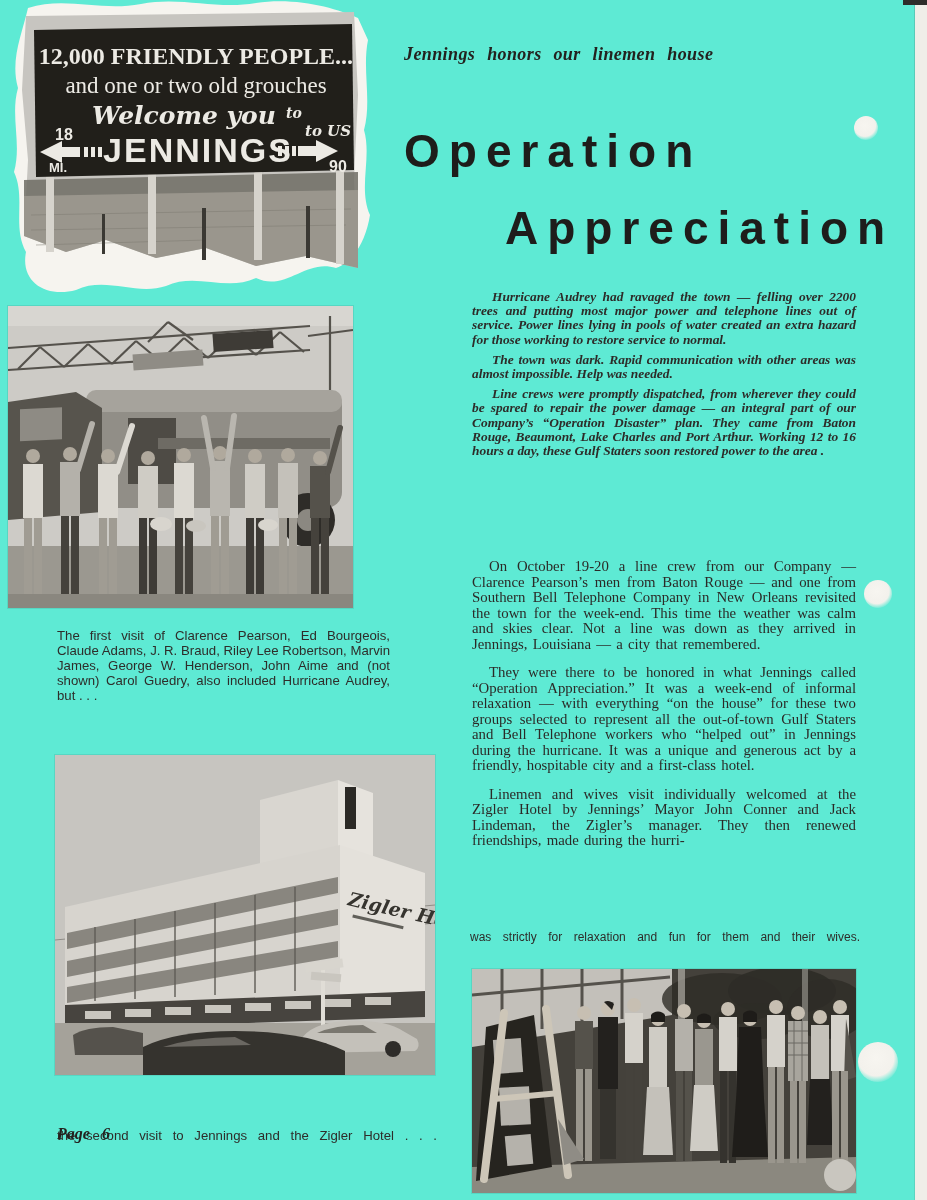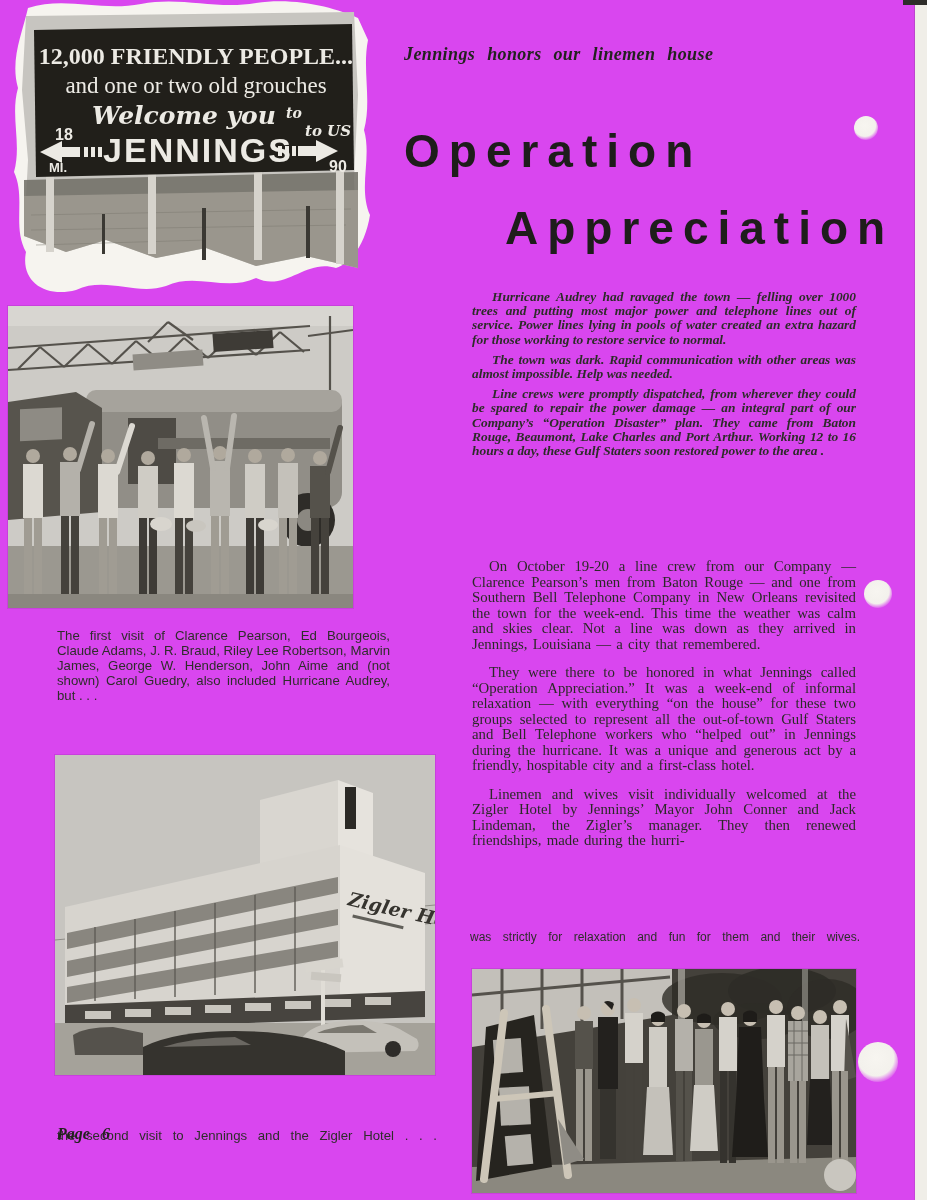--- a/index.html
+++ b/index.html
@@ -1,19 +1,19 @@
 <!DOCTYPE html>
 <html><head>
 <meta charset="utf-8">
 <style>
   html,body{margin:0;padding:0;}
   body{background:#b9b6b0;font-family:"Liberation Serif",serif;}
   .page{
     position:relative;width:927px;height:1200px;margin:0 auto;
-    background:#d946ef;overflow:hidden;color:#2b2a27;
+    background:#5eead4;overflow:hidden;color:#2b2a27;
   }
   
   .kicker{
     position:absolute;left:404px;top:44px;width:420px;
     font-family:"Liberation Serif",serif;font-style:italic;font-weight:bold;
     font-size:18px;letter-spacing:.4px;word-spacing:7px;color:#23221f;
   }
   .title-line{
     position:absolute;font-family:"Liberation Sans",sans-serif;
     font-weight:bold;font-size:46px;line-height:1;letter-spacing:9px;
@@ -128,21 +128,21 @@
         <polygon points="292,146 310,146 310,140 332,151 310,162 310,156 292,156"></polygon>
       </g>
     </g>
   </svg>
 
   <div class="kicker">Jennings honors our linemen house</div>
   <div class="title-line l1">Operation</div>
   <div class="title-line l2">Appreciation</div>
 
   <div class="col-italic">
-    <p>Hurricane Audrey had ravaged the town — felling over 1000 trees and putting most major power and telephone lines out of service. Power lines lying in pools of water created an extra hazard for those working to restore service to normal.</p>
+    <p>Hurricane Audrey had ravaged the town — felling over 2200 trees and putting most major power and telephone lines out of service. Power lines lying in pools of water created an extra hazard for those working to restore service to normal.</p>
     <p>The town was dark. Rapid communication with other areas was almost impossible. Help was needed.</p>
     <p>Line crews were promptly dispatched, from wherever they could be spared to repair the power damage — an integral part of our Company’s “Operation Disaster” plan. They came from Baton Rouge, Beaumont, Lake Charles and Port Arthur. Working 12 to 16 hours a day, these Gulf Staters soon restored power to the area .</p>
   </div>
   <div class="col-roman">
     <p>On October 19-20 a line crew from our Company — Clarence Pearson’s men from Baton Rouge — and one from Southern Bell Telephone Company in New Orleans revisited the town for the week-end. This time the weather was calm and skies clear. Not a line was down as they arrived in Jennings, Louisiana — a city that remembered.</p>
     <p>They were there to be honored in what Jennings called “Operation Appreciation.” It was a week-end of informal relaxation — with everything “on the house” for these two groups selected to represent all the out-of-town Gulf Staters and Bell Telephone workers who “helped out” in Jennings during the hurricane. It was a unique and generous act by a friendly, hospitable city and a first-class hotel.</p>
     <p>Linemen and wives visit individually welcomed at the Zigler Hotel by Jennings’ Mayor John Conner and Jack Lindeman, the Zigler’s manager. They then renewed friendships, made during the hurri-</p>
   </div>
 
   <svg class="photo ph-crew" width="345" height="302" viewBox="0 0 345 302">

